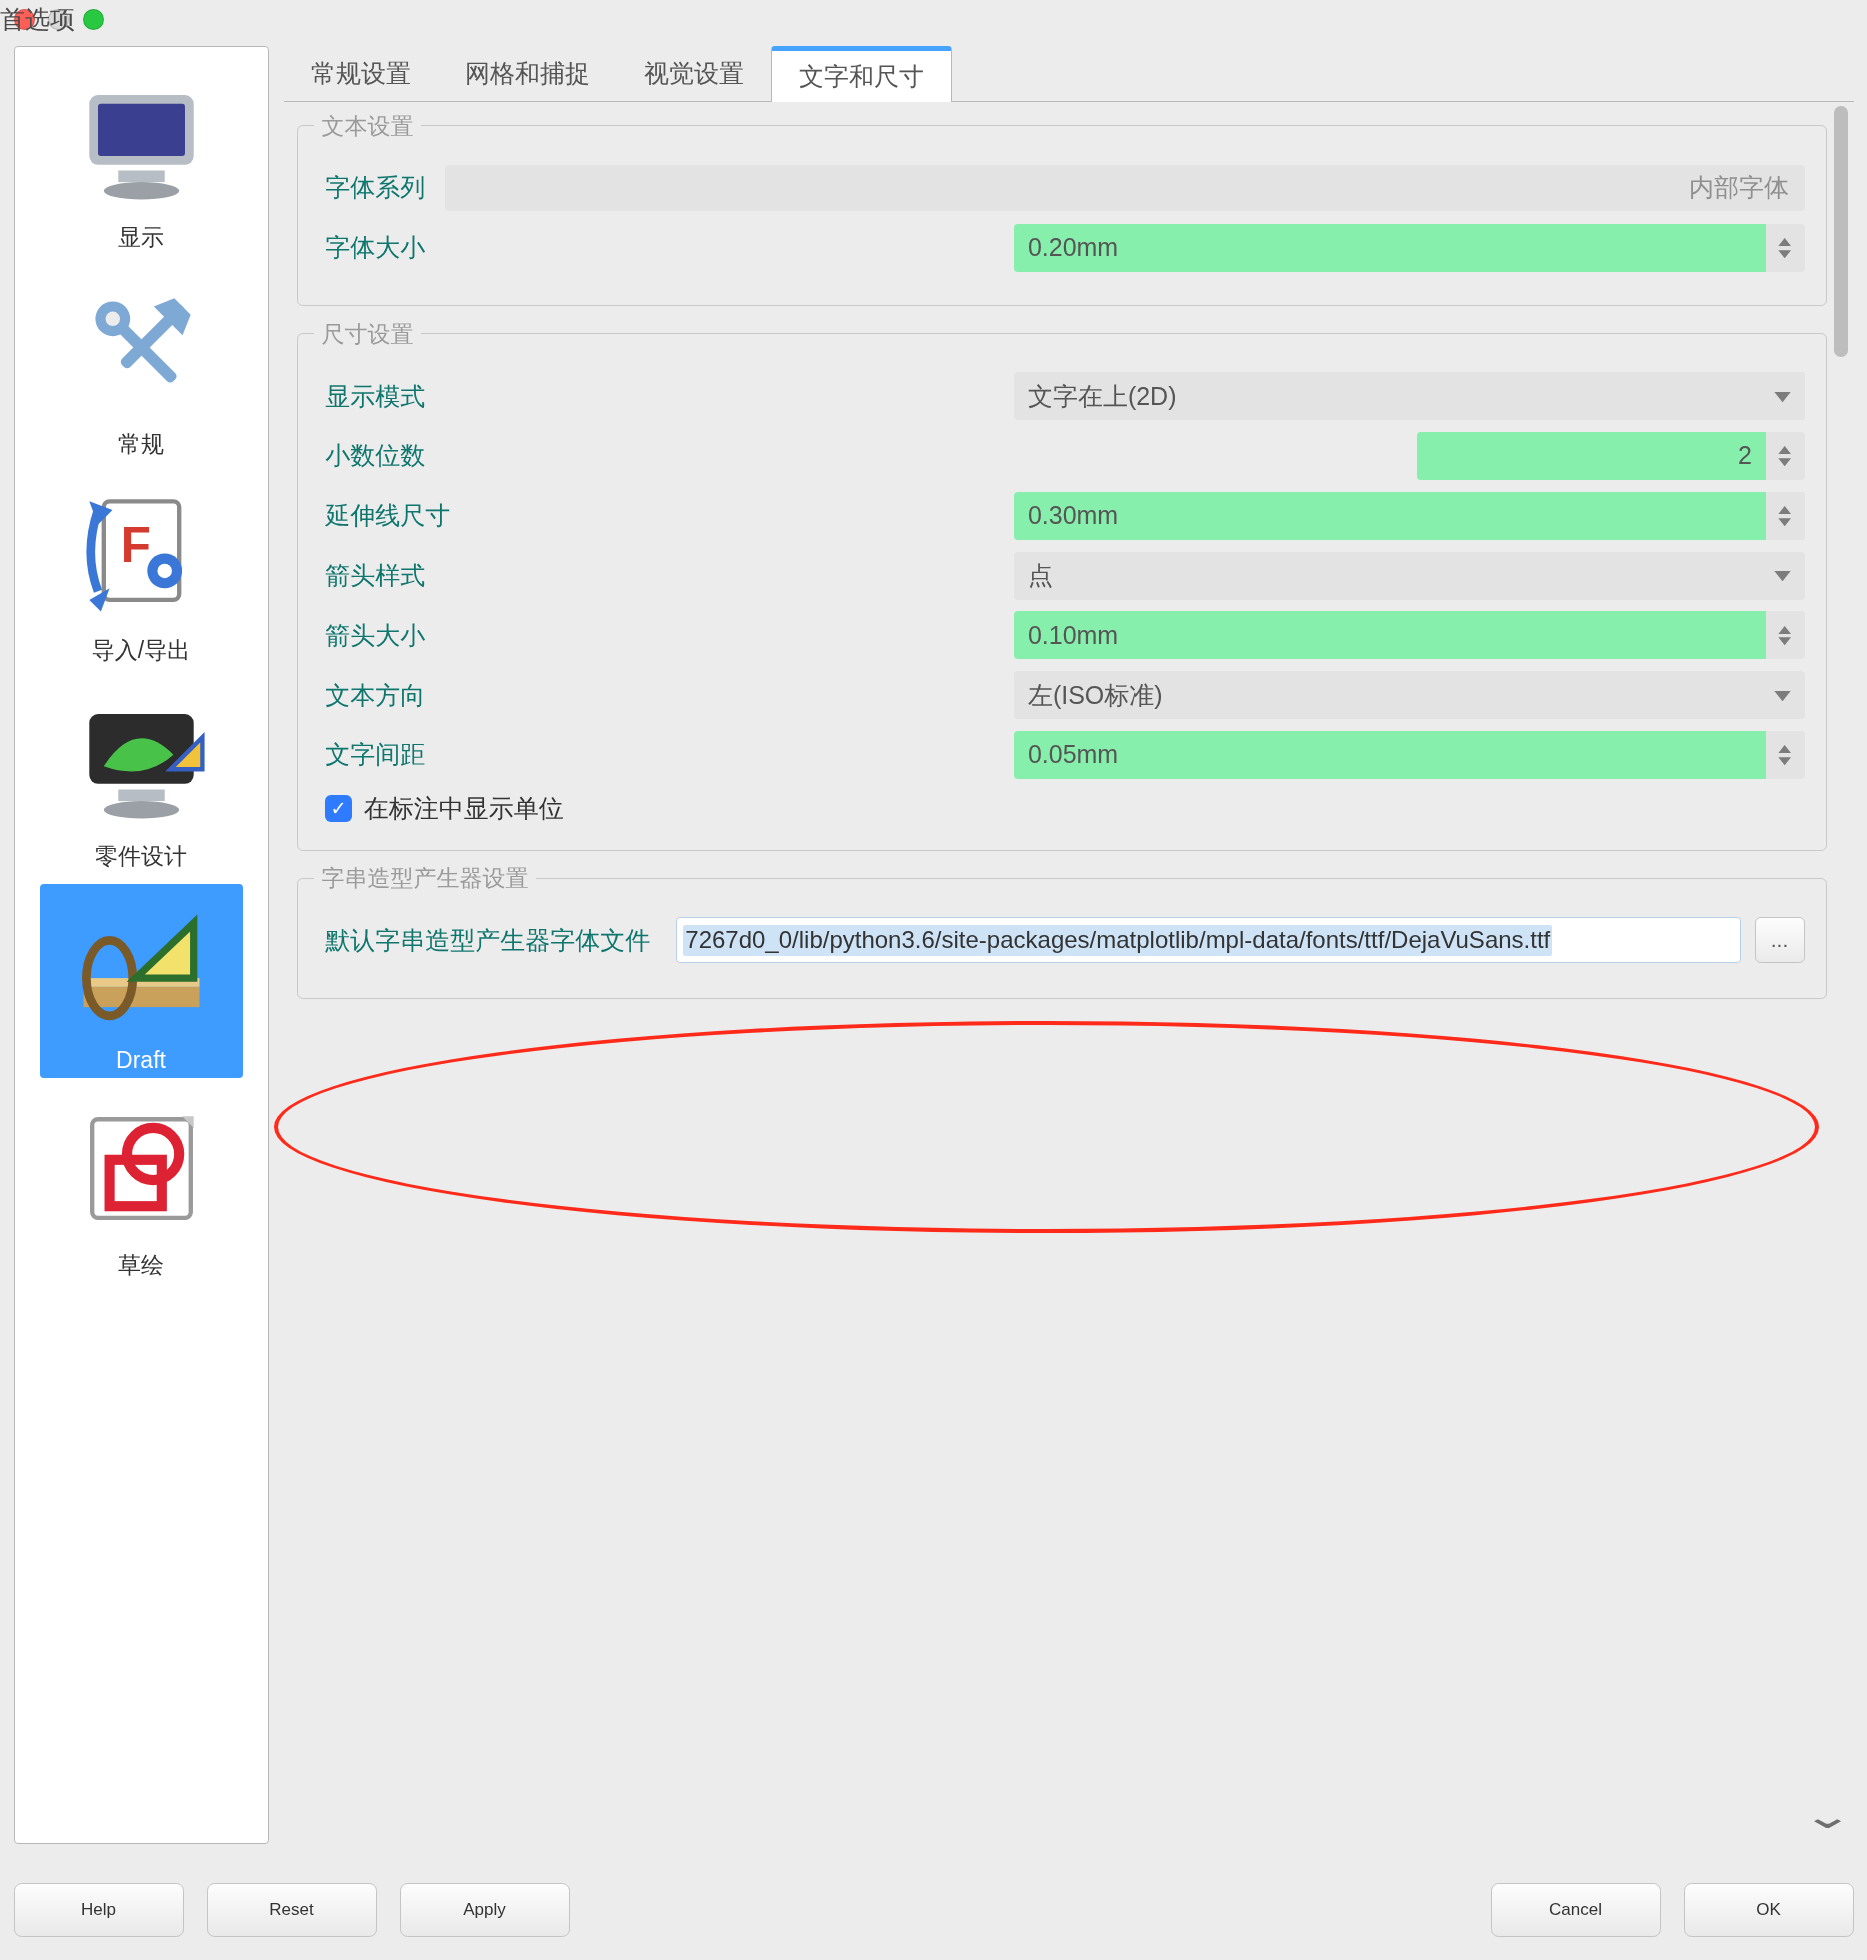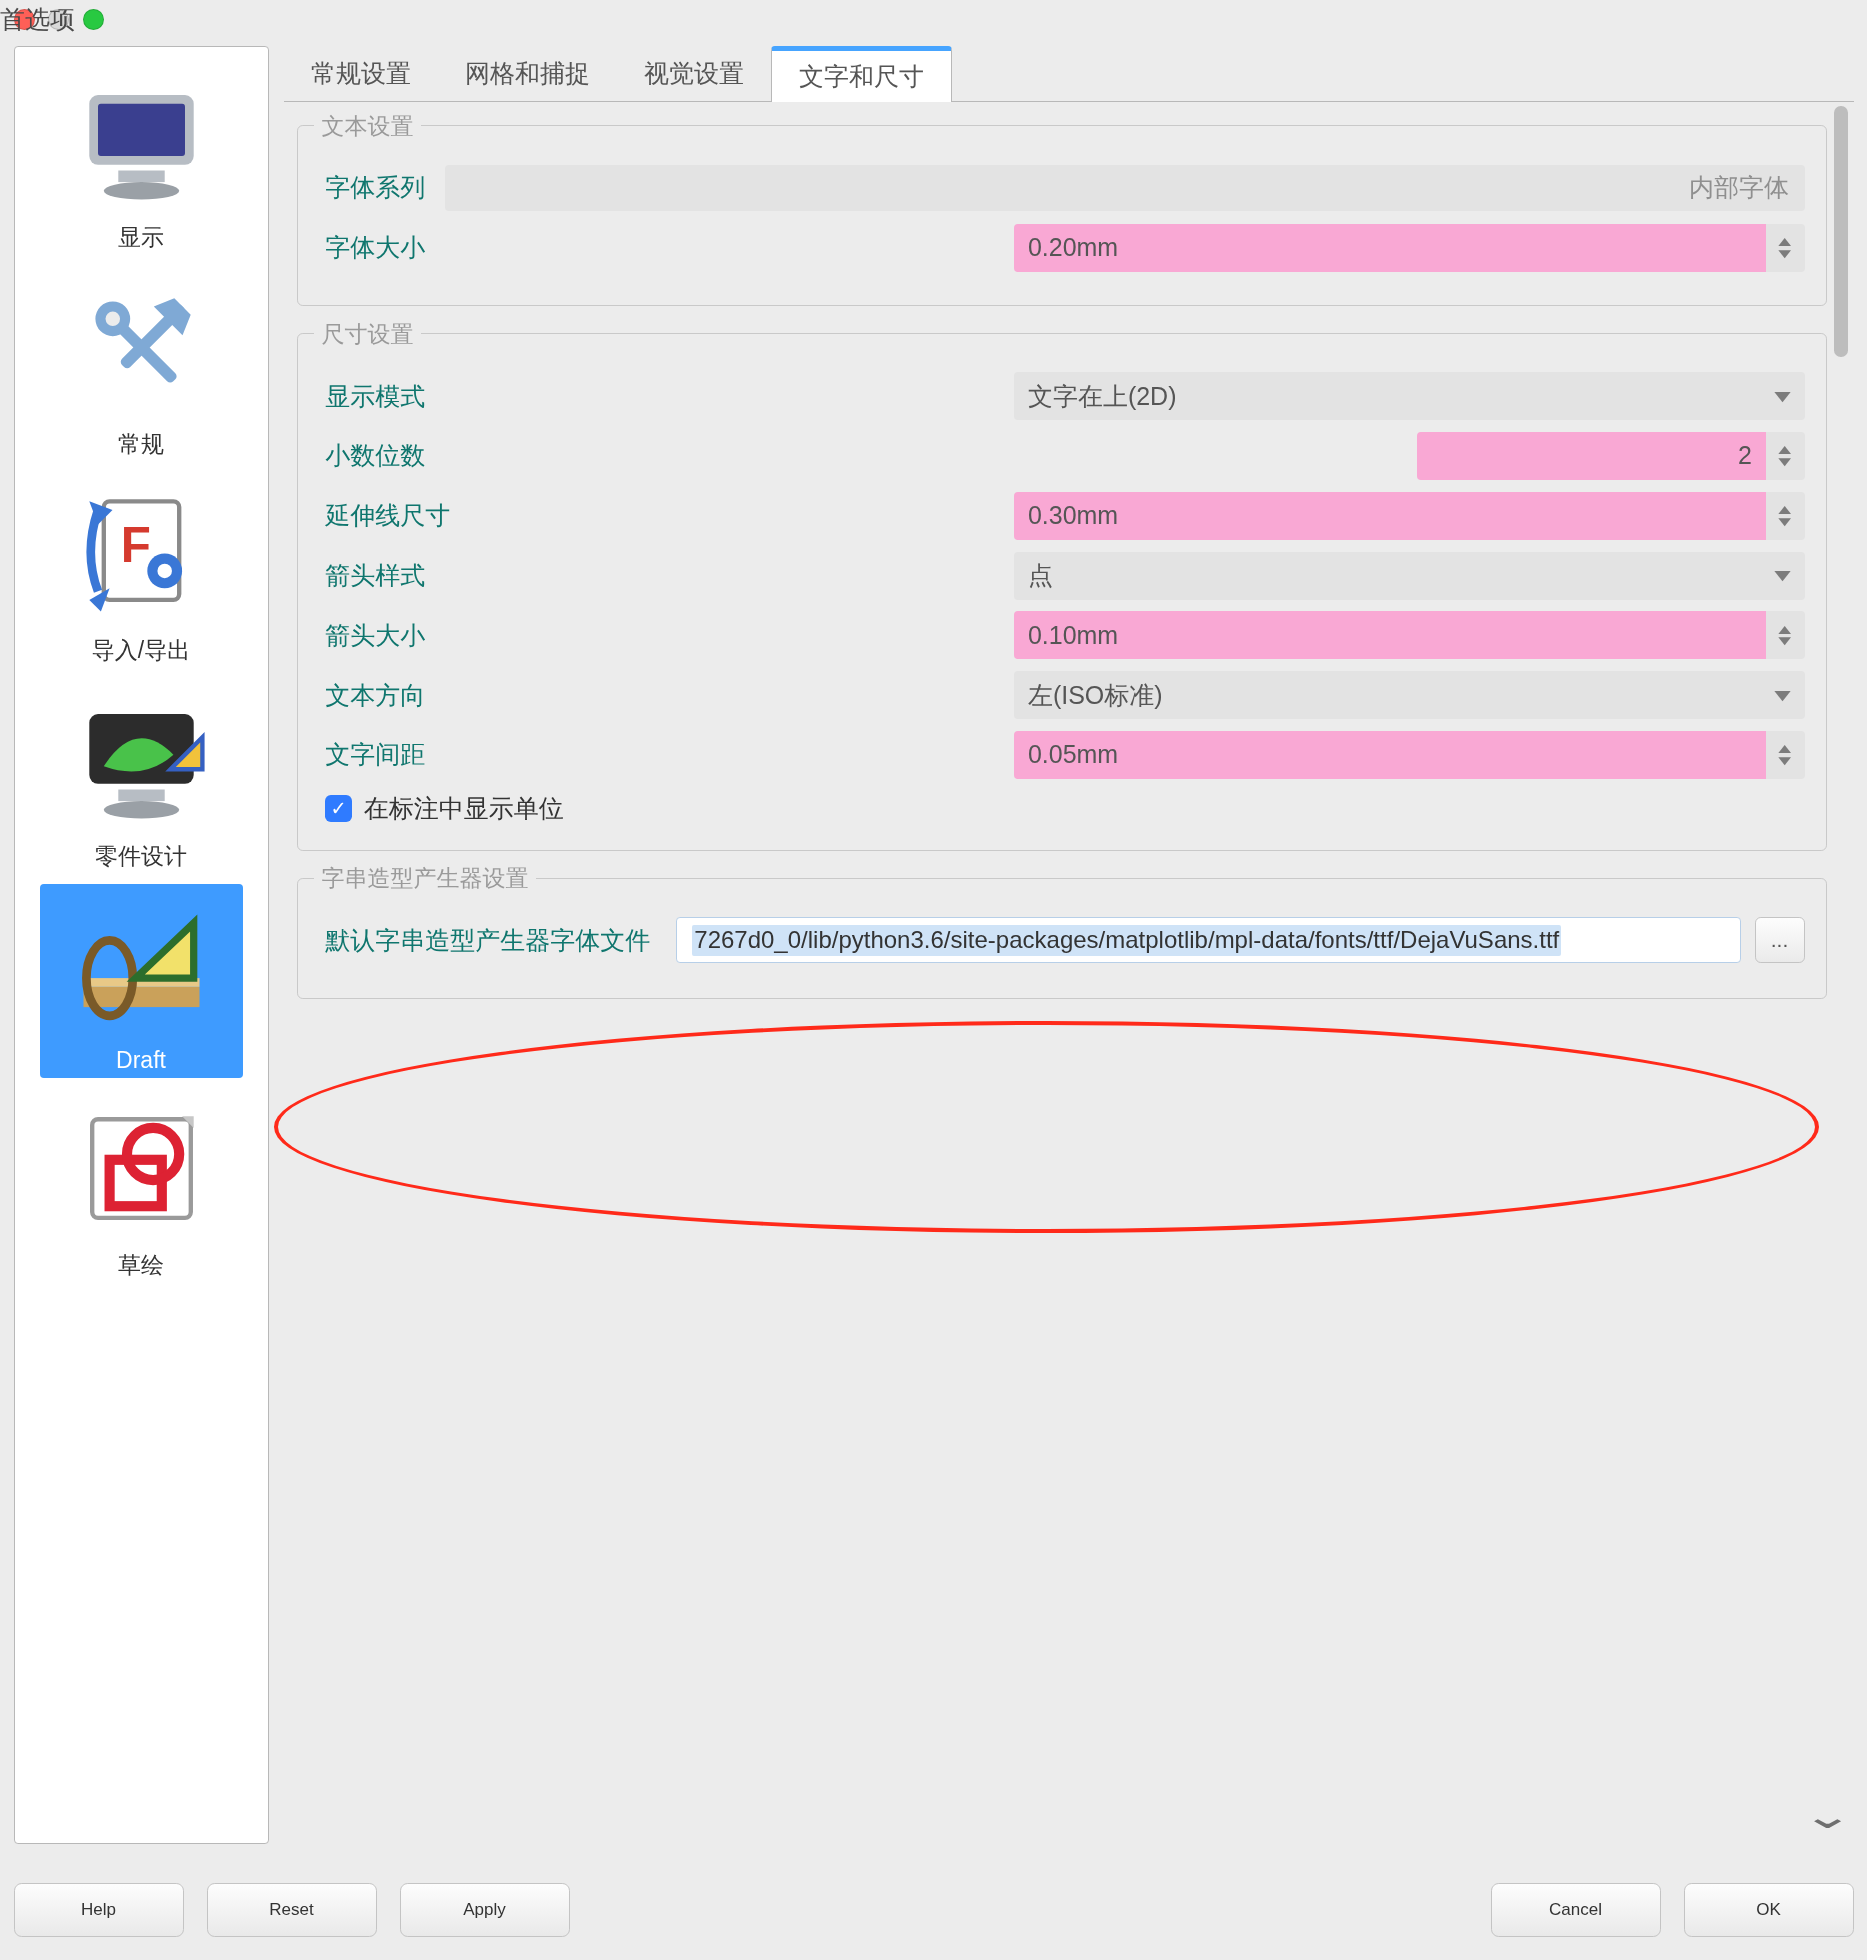--- a/index.html
+++ b/index.html
@@ -38,34 +38,34 @@
   
   .group { border: 1.9px solid #c9c9c9; border-radius: 5.8px; padding: 29px 21px 25px; position: relative; }
   .group .legend { position: absolute; top: -15.4px; left: 15.4px; background: #ececec; padding: 0 7.7px; font-size: 23px; color: #9a9a9a; font-family: Liberation Serif, serif; }
 
   .row { display: flex; align-items: center; min-height: 54px; margin: 5.8px 0; }
   .row .lbl { width: 695px; font-size: 25px; color: #0f766e; padding-left: 5.8px; }
 
   .ro-field { flex: 1; height: 46px; background: #e3e3e3; border-radius: 3.9px; display: flex; align-items: center; justify-content: flex-end; padding: 0 15.4px; color: #8f8f8f; font-size: 25px; }
 
   .spin { flex: 1; display: flex; }
-  .spin input { flex: 1; height: 48px; background: #f9a8d4; border: none; border-radius: 3.9px 0 0 3.9px; padding: 0 13.5px; font-size: 25px; color: #555; }
+  .spin input { flex: 1; height: 48px; background: #86efac; border: none; border-radius: 3.9px 0 0 3.9px; padding: 0 13.5px; font-size: 25px; color: #555; }
   .spin .btns { width: 39px; background: #e3e3e3; border-radius: 0 3.9px 3.9px 0; display: flex; flex-direction: column; justify-content: center; align-items: center; gap: 1.9px; color: #7c7c7c; }
   .spin .btns span { font-size: 13.5px; line-height: 9.7px; transform: scaleX(1.6); }
   .spin.narrow { flex: 0 0 178px; margin-left: auto; }
   .spin.narrow input { text-align: right; }
 
   .combo { flex: 1; height: 48px; background: #e3e3e3; border-radius: 3.9px; display: flex; align-items: center; padding: 0 13.5px; font-size: 25px; color: #555; position: relative; }
   .combo .chv { position: absolute; right: 13.5px; color: #7c7c7c; font-size: 17.4px; transform: scaleX(1.6); }
 
   .chk { display: flex; align-items: center; gap: 11.6px; font-size: 25px; color: #333; padding-left: 5.8px; margin-top: 9.7px; }
   .chk .box { width: 27px; height: 27px; border-radius: 5.8px; background: #2f7bff; display: flex; align-items: center; justify-content: center; color: #fff; font-size: 19.3px; }
 
   .path-row .lbl { width: 357px; }
-  .path-input { flex: 1; height: 46px; border: 1.9px solid #b7cfe8; background: #fff; border-radius: 3.9px; padding: 0 15px; display: flex; align-items: center; color: #333; font-size: 24px; overflow: hidden; white-space: nowrap; }
+  .path-input { flex: 1; height: 46px; border: 1.9px solid #b7cfe8; background: #fff; border-radius: 3.9px; padding: 0 6px; display: flex; align-items: center; color: #333; font-size: 24px; overflow: hidden; white-space: nowrap; }
   .path-input span { background: #cfe3f7; border-radius: 1.9px; padding: 1.9px 1.9px; }
   .browse { width: 50px; height: 46px; margin-left: 13.5px; border: 1.9px solid #c4c4c4; border-radius: 5.8px; background: linear-gradient(#fdfdfd,#eaeaea); display: flex; align-items: center; justify-content: center; font-size: 21px; color: #555; cursor: pointer; }
 
   
   .anno { position: absolute; border: 4.8px solid #ff2a1a; border-radius: 50%; pointer-events: none; }
 
   
   .footer { position: absolute; left: 13.5px; right: 13.5px; bottom: 23px; display: flex; gap: 23px; }
   .footer .spacer { flex: 1; }
   .btn { min-width: 170px; height: 54px; border: 1.9px solid #c4c4c4; border-radius: 7.7px; background: linear-gradient(#fdfdfd,#e9e9e9); display: flex; align-items: center; justify-content: center; font-size: 17px; color: #333; cursor: pointer; }

